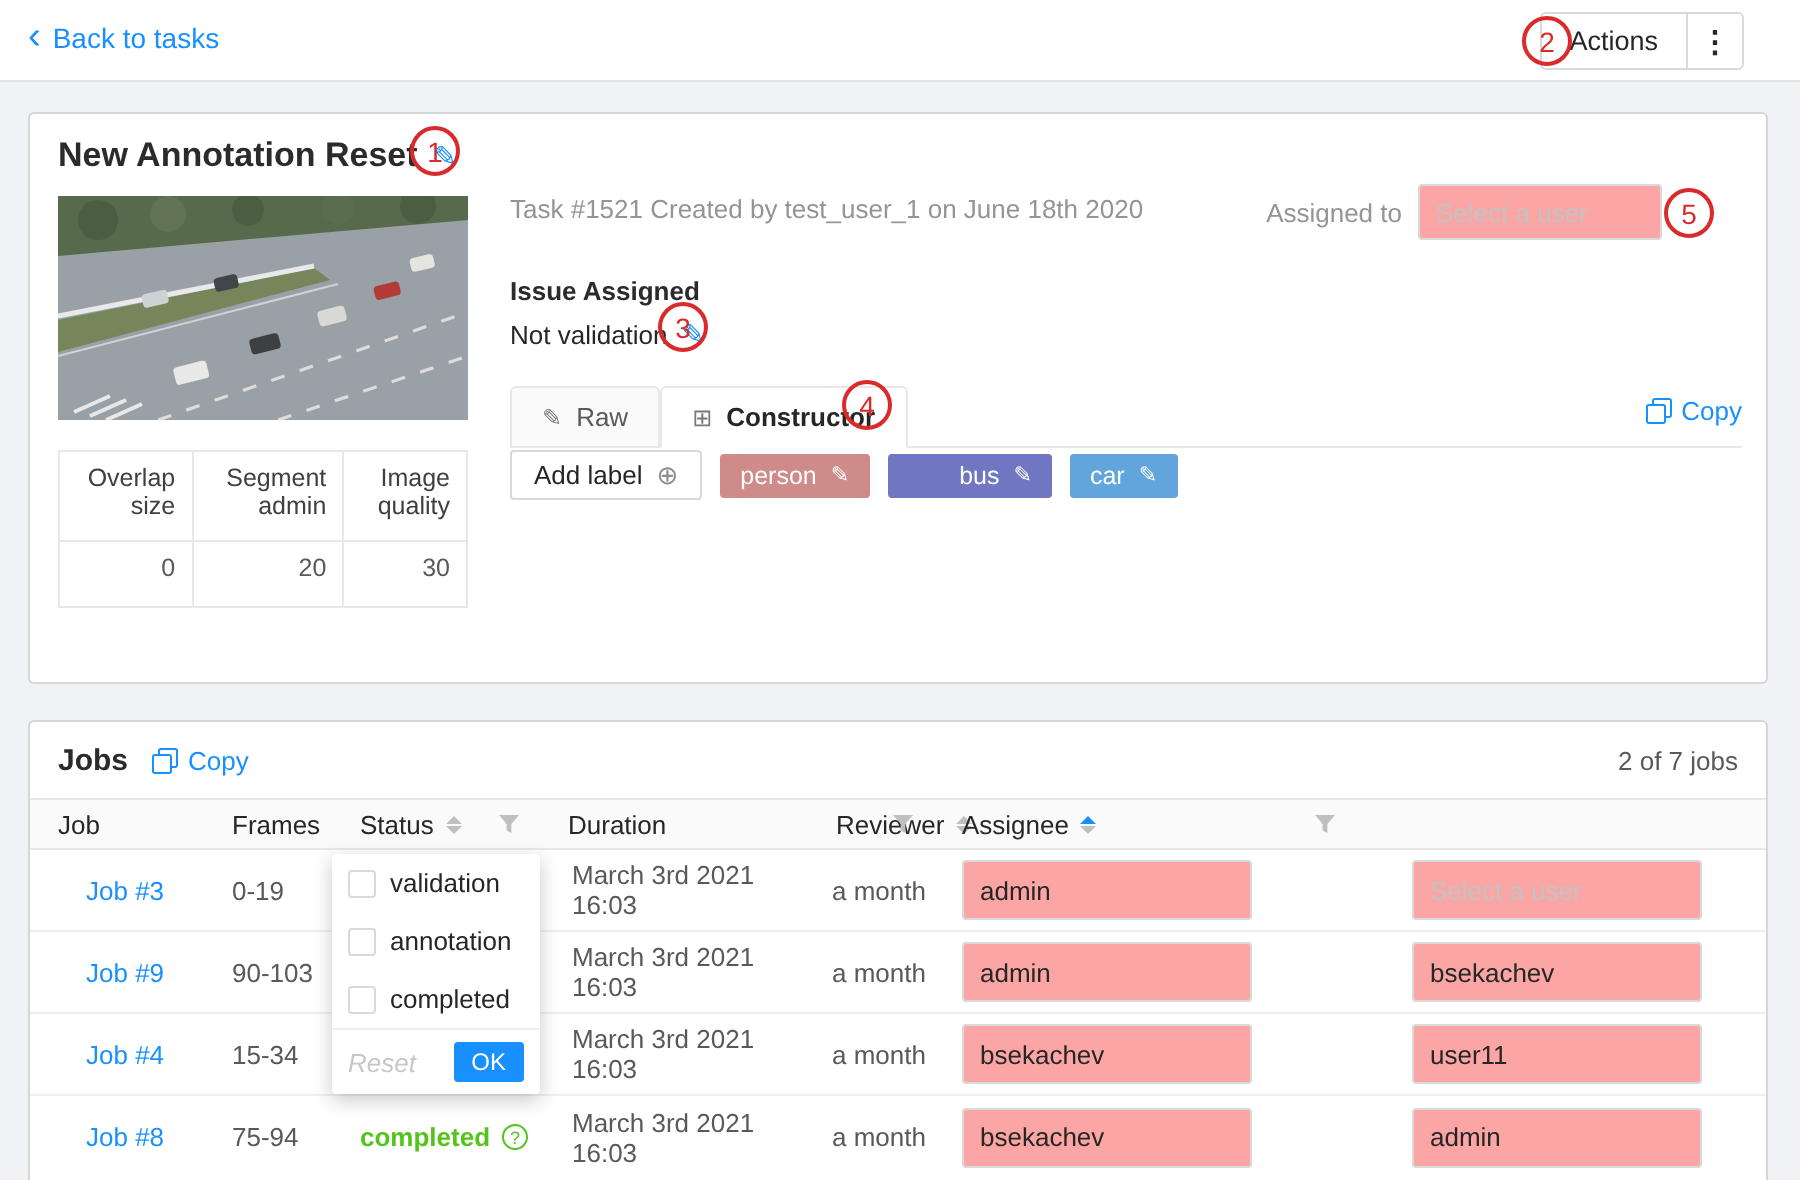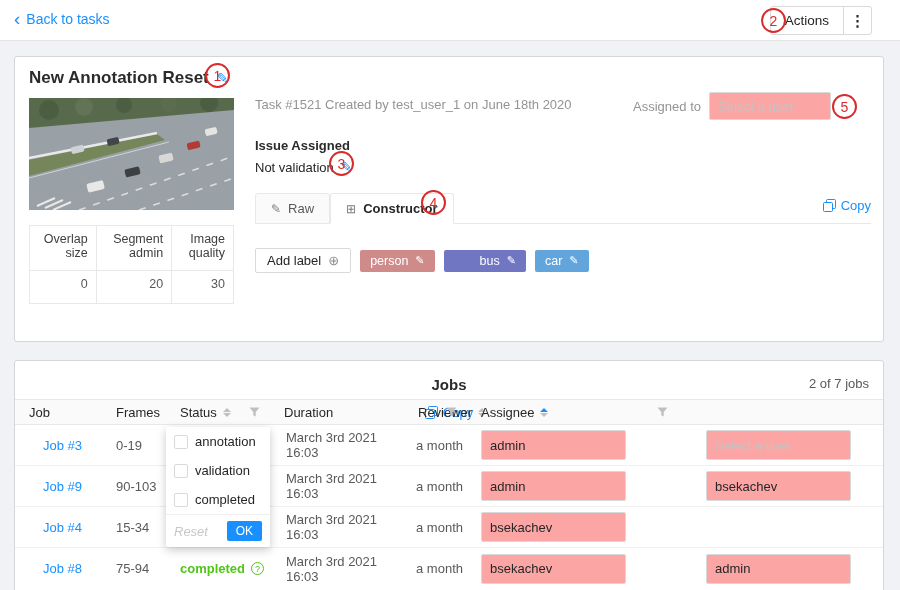--- a/index.html
+++ b/index.html
@@ -56,32 +56,32 @@
   
   .tabs-bar { margin-top:15px; display:flex; align-items:flex-end; border-bottom:1px solid #e8e8e8;
     position:relative; height:34px; }
   .tab { display:flex; align-items:center; gap:7px; padding:7px 15px; font-size:13px;
     border:1px solid #e8e8e8; margin-bottom:-1px; cursor:pointer; border-radius:3px 3px 0 0; }
   .tab-raw { background:#fafafa; color:#595959; }
   .tab-constructor { background:#fff; color:#262626; font-weight:600; border-bottom:1px solid #fff; }
   .tab-icon { color:#7a7a7a; font-size:12px; font-weight:400; }
   .copy-link { position:absolute; right:0; top:8px; color:#1890ff; display:flex; align-items:center;
     gap:5px; cursor:pointer; font-size:13px; }
-  .labels-row { margin-top:24px; display:flex; align-items:center; gap:9px; }
+  .labels-row { margin-top:1px; display:flex; align-items:center; gap:9px; }
   .add-label-btn { display:flex; align-items:center; gap:7px; border:1px solid #d9d9d9; border-radius:2px;
     background:#fff; padding:4px 11px; font-size:13px; color:#262626; cursor:pointer;
     font-family:"Liberation Sans", sans-serif; }
   .plus-icon { color:#8c8c8c; font-size:13px; }
   .chip { display:flex; align-items:center; gap:7px; color:#fff; font-size:12.5px;
     padding:4px 10px; border-radius:2px; cursor:pointer; }
   .chip .pencil { color:#fff; font-size:11px; }
   
   .jobs-card { position:absolute; left:14px; top:360px; width:870px; height:236px;
     background:#fff; border:1px solid #d6d6d6; border-radius:3px; overflow:hidden; }
-  .jobs-header { position:relative; height:38px; display:flex; align-items:center; padding:15px 14px; gap:12px;flex-direction:column; }
+  .jobs-header { position:relative; height:38px; display:flex; align-items:center; padding:15px 14px; gap:12px; }
   .jobs-title { font-size:15px; font-weight:700; color:#2b2b2b; }
   .jobs-count { position:absolute; right:14px; color:#595959; font-size:13px; }
   .jgrid { display:grid; grid-template-columns:87px 70px 106px 132px 63px 225px 187px; align-items:center; }
   .thead { background:#fafafa; border-top:1px solid #e8e8e8; border-bottom:1px solid #e8e8e8; height:26px;
     font-size:13px; color:#262626; }
   .th { position:relative; display:flex; align-items:center; height:100%; }
   .pl14 { padding-left:14px; } .pl8 { padding-left:8px; } .pl6 { padding-left:6px; } .pl28 { padding-left:28px; }
   .sorter { display:flex; flex-direction:column; margin-left:6px; gap:1px; }
   .caret-up { width:0; height:0; border-left:4px solid transparent; border-right:4px solid transparent;
     border-bottom:4px solid #bfbfbf; }
@@ -320,20 +320,21 @@
     <div><input class="ant-input cell-input" value="bsekachev" style=""></div>
   </div>
 
   <div class="jgrid trow">
     <div class="pl28"><span class="job-link">Job #4</span></div>
     <div class="pl14">15-34</div>
     <div class="pl8"></div>
     <div class="pl8">March 3rd 2021 16:03</div>
     <div class="pl6">a month</div>
     <div><input class="ant-input cell-input" value="bsekachev" style=""></div>
+    <div><input class="ant-input cell-input" value="user11" style=""></div>
   </div>
 
   <div class="jgrid trow" style="border-bottom:none;">
     <div class="pl28"><span class="job-link">Job #8</span></div>
     <div class="pl14">75-94</div>
     <div class="pl8">
       <span class="status-done">
         <span>completed</span>
         <span class="qmark">?</span>
       </span>
@@ -341,25 +342,25 @@
     <div class="pl8">March 3rd 2021 16:03</div>
     <div class="pl6">a month</div>
     <div><input class="ant-input cell-input" value="bsekachev" style=""></div>
     <div><input class="ant-input cell-input" value="admin" style=""></div>
   </div>
 </div>
 
 <div class="filter-dropdown">
   <div class="filter-item">
     <span class="checkbox"></span>
-    <span>annotation</span>
+    <span>validation</span>
   </div>
   <div class="filter-item">
     <span class="checkbox"></span>
-    <span>validation</span>
+    <span>annotation</span>
   </div>
   <div class="filter-item">
     <span class="checkbox"></span>
     <span>completed</span>
   </div>
   <div class="filter-footer">
     <span class="reset-btn">Reset</span>
     <button class="ok-btn">OK</button>
   </div>
 </div>

